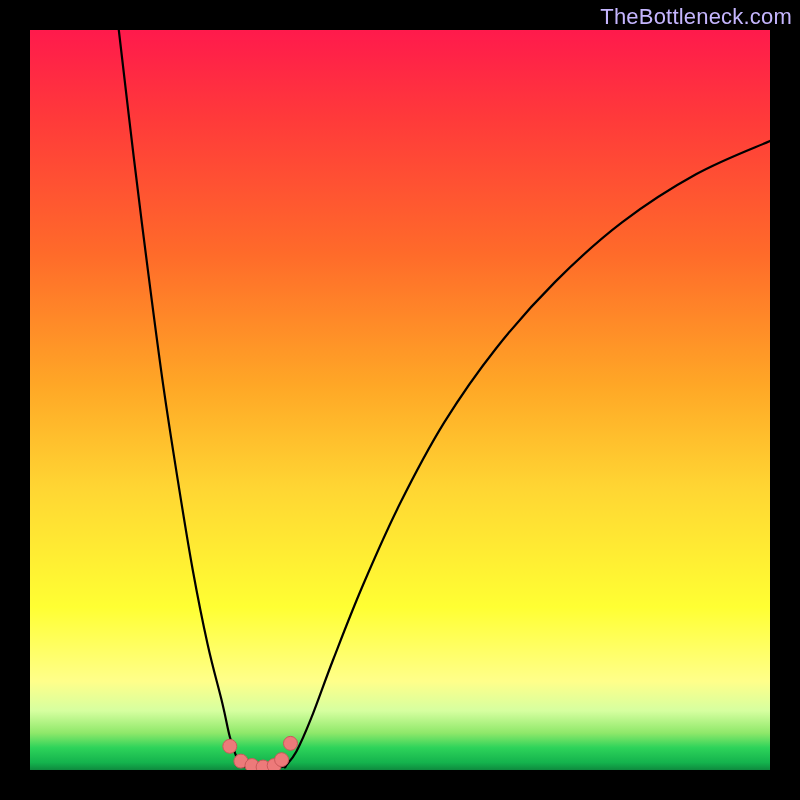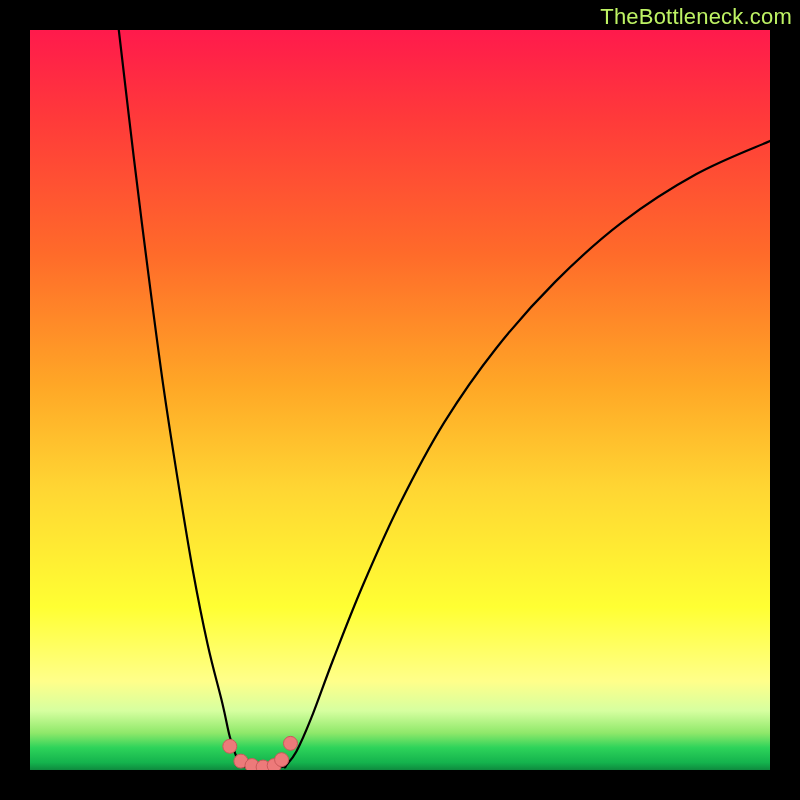--- a/index.html
+++ b/index.html
@@ -43,21 +43,21 @@
     position: absolute;
     left: 0;
     top: 0;
     width: 740px;
     height: 740px;
   }
   .watermark {
     position: absolute;
     top: 4px;
     right: 8px;
-    color: #bef264;
+    color: #c4b5fd;
     font-size: 22px;
     font-weight: 500;
     letter-spacing: 0.2px;
     user-select: none;
   }
 </style>
 </head>
 <body>
 
 <div class="stage">

